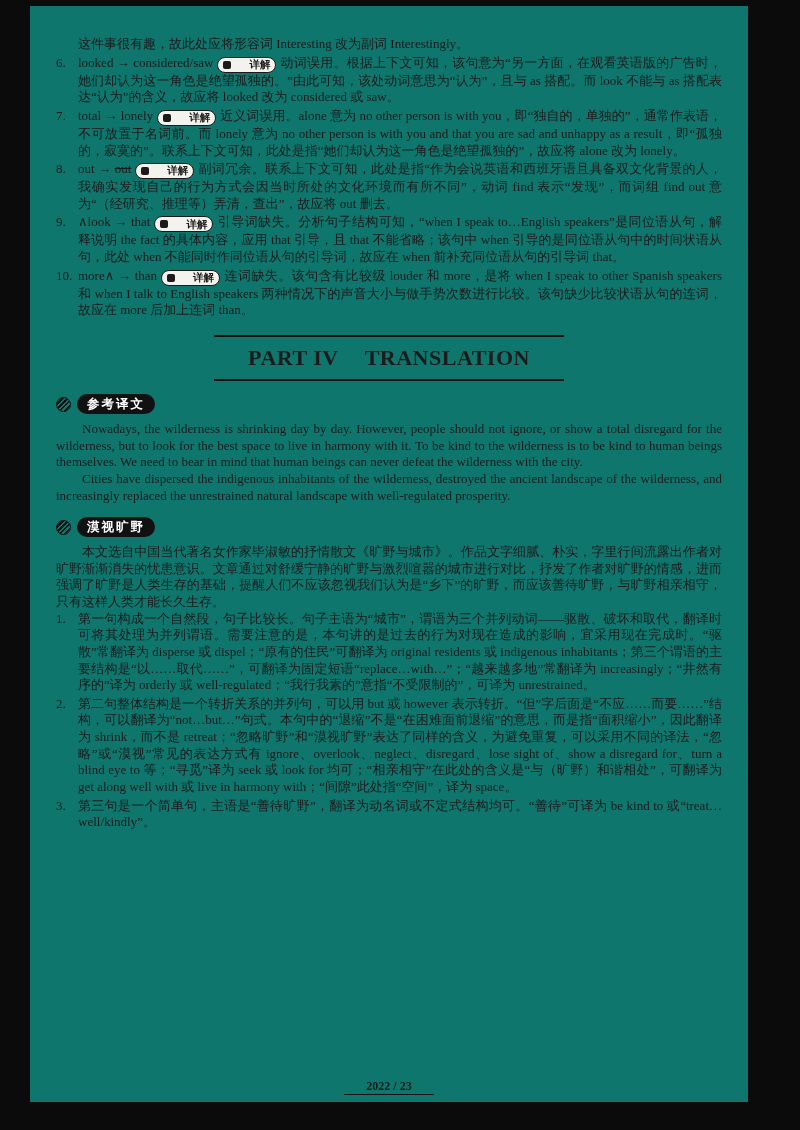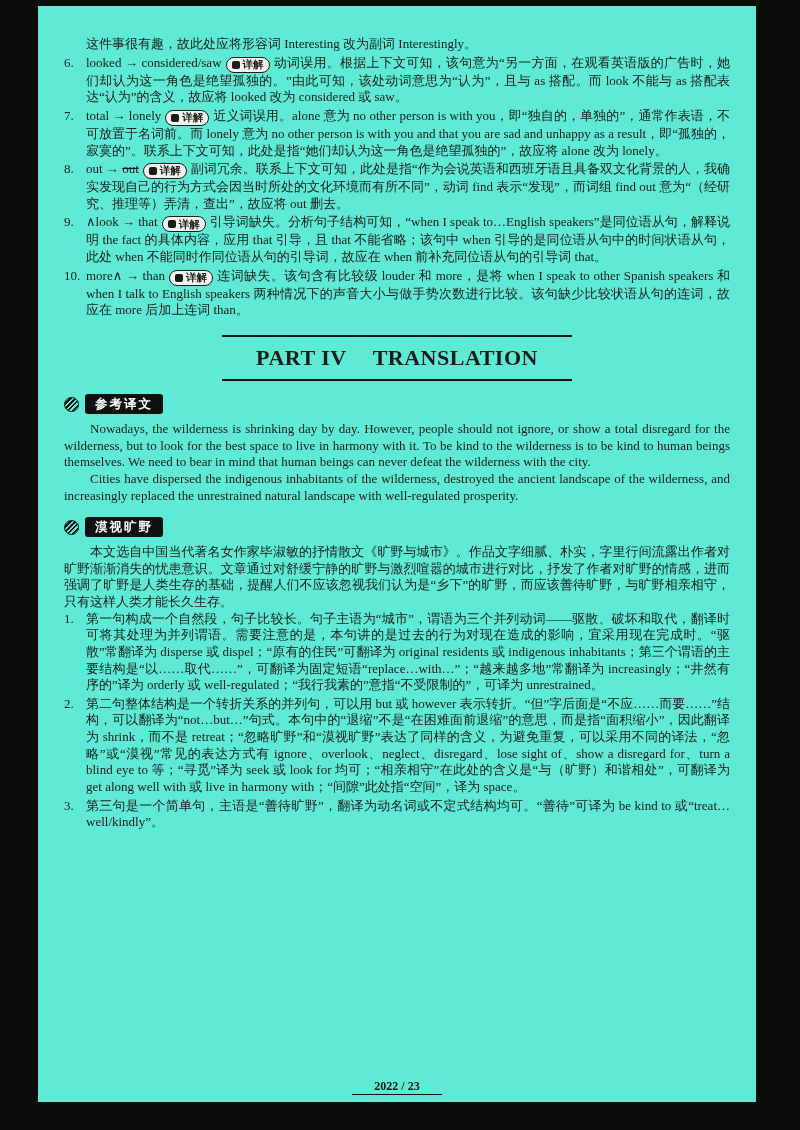--- a/index.html
+++ b/index.html
@@ -2,36 +2,36 @@
 <html><head>
 <meta charset="utf-8">
 <style>
   html,body { margin:0; padding:0; }
   body {
     width:800px; height:1130px; position:relative;
     background:#0b0b0b;
     font-family:"Liberation Serif","DejaVu Serif",serif;
   }
   .page {
-    position:absolute; left:38px; top:6px; width:718px; height:1096px;
-    background:#5eead4; color:#1b1b1b;
+    position:absolute; left:30px; top:6px; width:718px; height:1096px;
+    background:#0f766e; color:#1b1b1b;
   }
   .content {
     position:absolute; inset:0; overflow:hidden;
     padding:30px 26px 40px 26px;
     font-size:13px; line-height:1.28; text-align:justify;
     box-sizing:border-box;
   }
   .cont-line { margin:0 0 2px 0; padding-left:22px; }
   .item { position:relative; padding-left:22px; margin:0 0 2px 0; }
   .item .num { position:absolute; left:0; top:0; }
   .ititle { font-weight:normal; }
   .strike { text-decoration:line-through; }
   .badge {
-    display:inline-flex; align-items:center; gap:3px;
+    display:inline-flex; align-items:center; gap:18px;
     border:1px solid #1b1b1b; border-radius:8px;
     padding:0 5px; height:14px; font-size:10.5px; font-weight:bold;
     vertical-align:-2px; margin:0 4px; background:#f3f2ec;
     font-family:"Liberation Sans","DejaVu Sans",sans-serif;
   }
   .badge-icon { width:8px; height:8px; border-radius:2px; background:#1b1b1b; }
   .part-wrap { text-align:center; margin:16px 0 12px; }
   .part-heading {
     display:inline-block;
     border-top:2.5px solid #111; border-bottom:2.5px solid #111;
@@ -39,21 +39,21 @@
   }
   .part-heading .part-title { margin-left:26px; }
   .section-badge { display:flex; align-items:center; gap:6px; margin:13px 0 7px; }
   .section-icon {
     width:15px; height:15px; border-radius:50%; border:1.5px solid #111;
     box-sizing:border-box;
     background:repeating-linear-gradient(135deg,#111 0 1.5px,transparent 1.5px 3.5px);
   }
   .sb-pill {
     background:#111; color:#fff; font-weight:bold; font-size:12.5px;
-    padding:2px 10px; border-radius:3px; letter-spacing:2px;
+    padding:2px 10px; border-radius:10px; letter-spacing:2px;
     font-family:"Liberation Sans","DejaVu Sans",sans-serif;
   }
   .para { margin:0; text-indent:2em; }
   .footer { position:absolute; left:0; right:0; bottom:8px; text-align:center; font-size:12px; }
   .footer-text { font-weight:bold; padding:0 22px 1px; border-bottom:1.5px solid #111; }
 </style>
 </head>
 <body>
 
 <div class="page">

